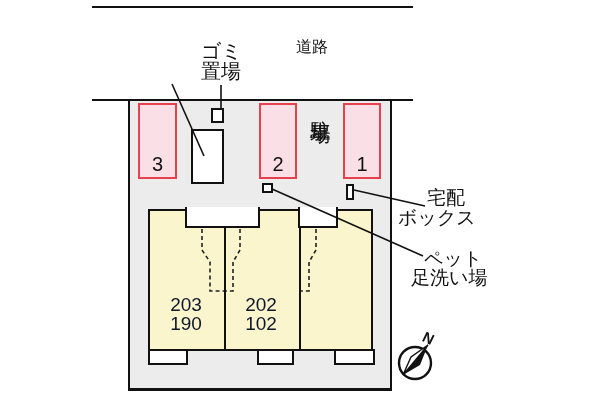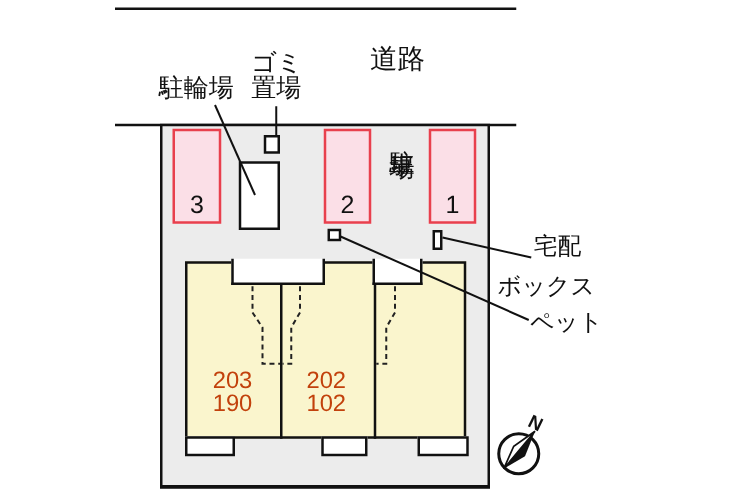--- a/index.html
+++ b/index.html
@@ -32,43 +32,42 @@
     border:2px solid #111;border-top:none;box-sizing:border-box;
   }
   .divider{position:absolute;top:228px;width:2px;height:123px;background:#111;}
   .balcony{
     position:absolute;top:349px;height:16px;background:#fff;
     border:2px solid #111;box-sizing:border-box;
   }
   .label{position:absolute;white-space:nowrap;color:#111;}
   .lbl20{font-size:20px;line-height:20px;}
   .lbl19{font-size:19px;line-height:19px;}
-  .lbl22{font-size:22px;line-height:22px;font-family:Liberation Serif, serif;}
+  .lbl22{font-size:16px;line-height:22px;font-family:Liberation Serif, serif;}
   .center2{}
   .vtext{
     position:absolute;writing-mode:vertical-rl;text-orientation:upright;
     font-size:20px;letter-spacing:2px;color:#111;
   }
   .unit{
     position:absolute;top:296px;transform:translateX(-50%);
-    font-size:19px;line-height:18.5px;text-align:center;color:#c2410c;
+    font-size:19px;line-height:18.5px;text-align:center;color:#0f172a;
   }
   svg.overlay{position:absolute;left:0;top:0;pointer-events:none;}
 </style>
 </head>
 <body>
 
 <div id="canvas">
 
   <div class="hline" style="left:92px;top:6px;width:321px;"></div>
   <div class="hline" style="left:92px;top:99px;width:321px;"></div>
 
   <div class="label lbl22" style="left:296px;top:36px;">道路</div>
 
-  <div class="label lbl20" style="left:127px;top:61px;">駐輪場</div>
   <div class="label lbl20 center2" style="left:201px;top:41px;width:46px;">
     <div>ゴミ</div>
     <div>置場</div>
   </div>
 
   <div class="site"></div>
 
   <div class="space" style="left:138px;">
     <span class="num">3</span>
   </div>
@@ -100,22 +99,23 @@
   <div class="unit" style="left:186px;">
     <div>203</div>
     <div>190</div>
   </div>
   <div class="unit" style="left:261px;">
     <div>202</div>
     <div>102</div>
   </div>
 
   <div class="label lbl19" style="left:427px;top:188px;font-family:Liberation Serif, serif;">宅配</div>
-  <div class="label lbl19" style="left:398px;top:220px;">ボックス</div>
+  <div class="label lbl19" style="left:398px;top:208px;">ボックス</div>
   <div class="label lbl19" style="left:424px;top:249px;text-align:center;">ペット</div>
+  <div class="label lbl19" style="left:411px;top:268px;">足洗い場</div>
 
   <svg class="overlay" width="600" height="400" viewBox="0 0 600 400">
     <line x1="221" y1="85" x2="221" y2="109" stroke="#111" stroke-width="1.6"></line>
     <line x1="172" y1="84" x2="204" y2="156" stroke="#111" stroke-width="1.6"></line>
     <line x1="354" y1="190" x2="425" y2="206" stroke="#111" stroke-width="1.6"></line>
     <line x1="272" y1="189" x2="423" y2="256" stroke="#111" stroke-width="1.6"></line>
 
     <polyline points="202,229 202,250 210,262 210,291 224,291" fill="none" stroke="#222" stroke-width="1.6" stroke-dasharray="4,3"></polyline>
     <polyline points="240,229 240,250 233,262 233,291 226,291" fill="none" stroke="#222" stroke-width="1.6" stroke-dasharray="4,3"></polyline>
     <polyline points="316,229 316,250 309,262 309,291 301,291" fill="none" stroke="#222" stroke-width="1.6" stroke-dasharray="4,3"></polyline>

